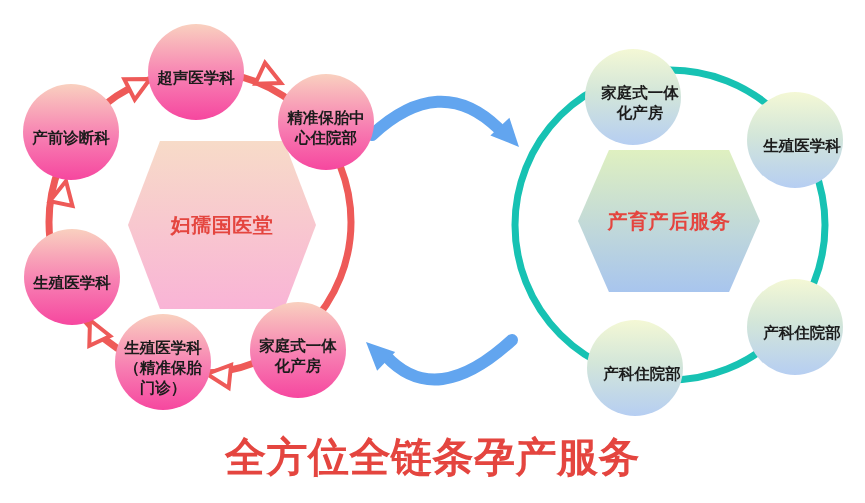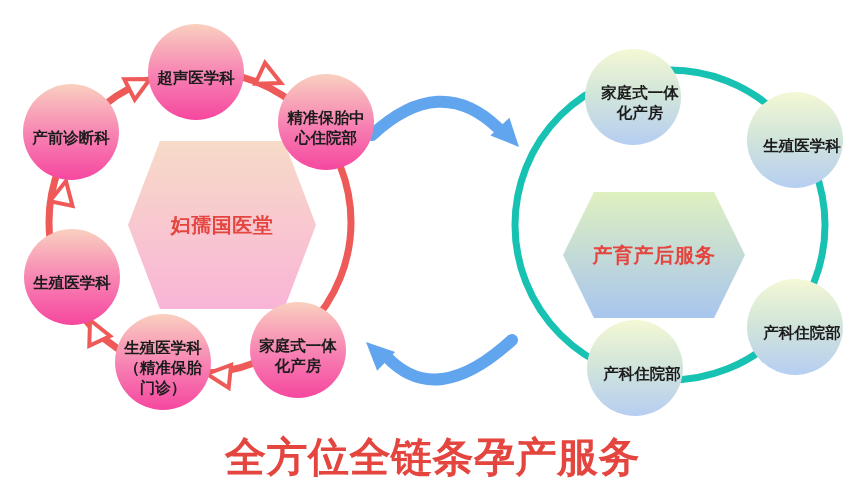--- a/index.html
+++ b/index.html
@@ -12,23 +12,22 @@
   svg.layer{position:absolute;left:0;top:0;z-index:1;}
   .hex{
     position:absolute;z-index:2;display:flex;align-items:center;justify-content:center;
     clip-path:polygon(17% 0,83% 0,100% 50%,83% 100%,17% 100%,0 50%);
   }
   .hex-left{
     left:128px;top:141px;width:188px;height:168px;
     background:linear-gradient(180deg,var(--left-hex-top,#f7dbc8),var(--left-hex-bottom,#f9b4d6));
   }
   .hex-right{
-    left:563px;top:150px;width:182px;height:126px;
+    left:578px;top:150px;width:182px;height:142px;
     background:linear-gradient(180deg,var(--right-hex-top,#dff0c0),var(--right-hex-bottom,#a8c5ee));
-    margin-top:42px;
   }
   .hex-label{
     font-size:20px;font-weight:bold;color:var(--accent-red,#e2453e);
     letter-spacing:0.5px;text-align:center;
   }
   .node{
     position:absolute;z-index:3;width:96px;height:96px;border-radius:50%;
     display:flex;align-items:center;justify-content:center;text-align:center;
   }
   .node-left{background:linear-gradient(180deg,var(--left-node-top,#f9d0bf) 0%,#f77fb2 55%,var(--left-node-bottom,#f6479f) 100%);}

